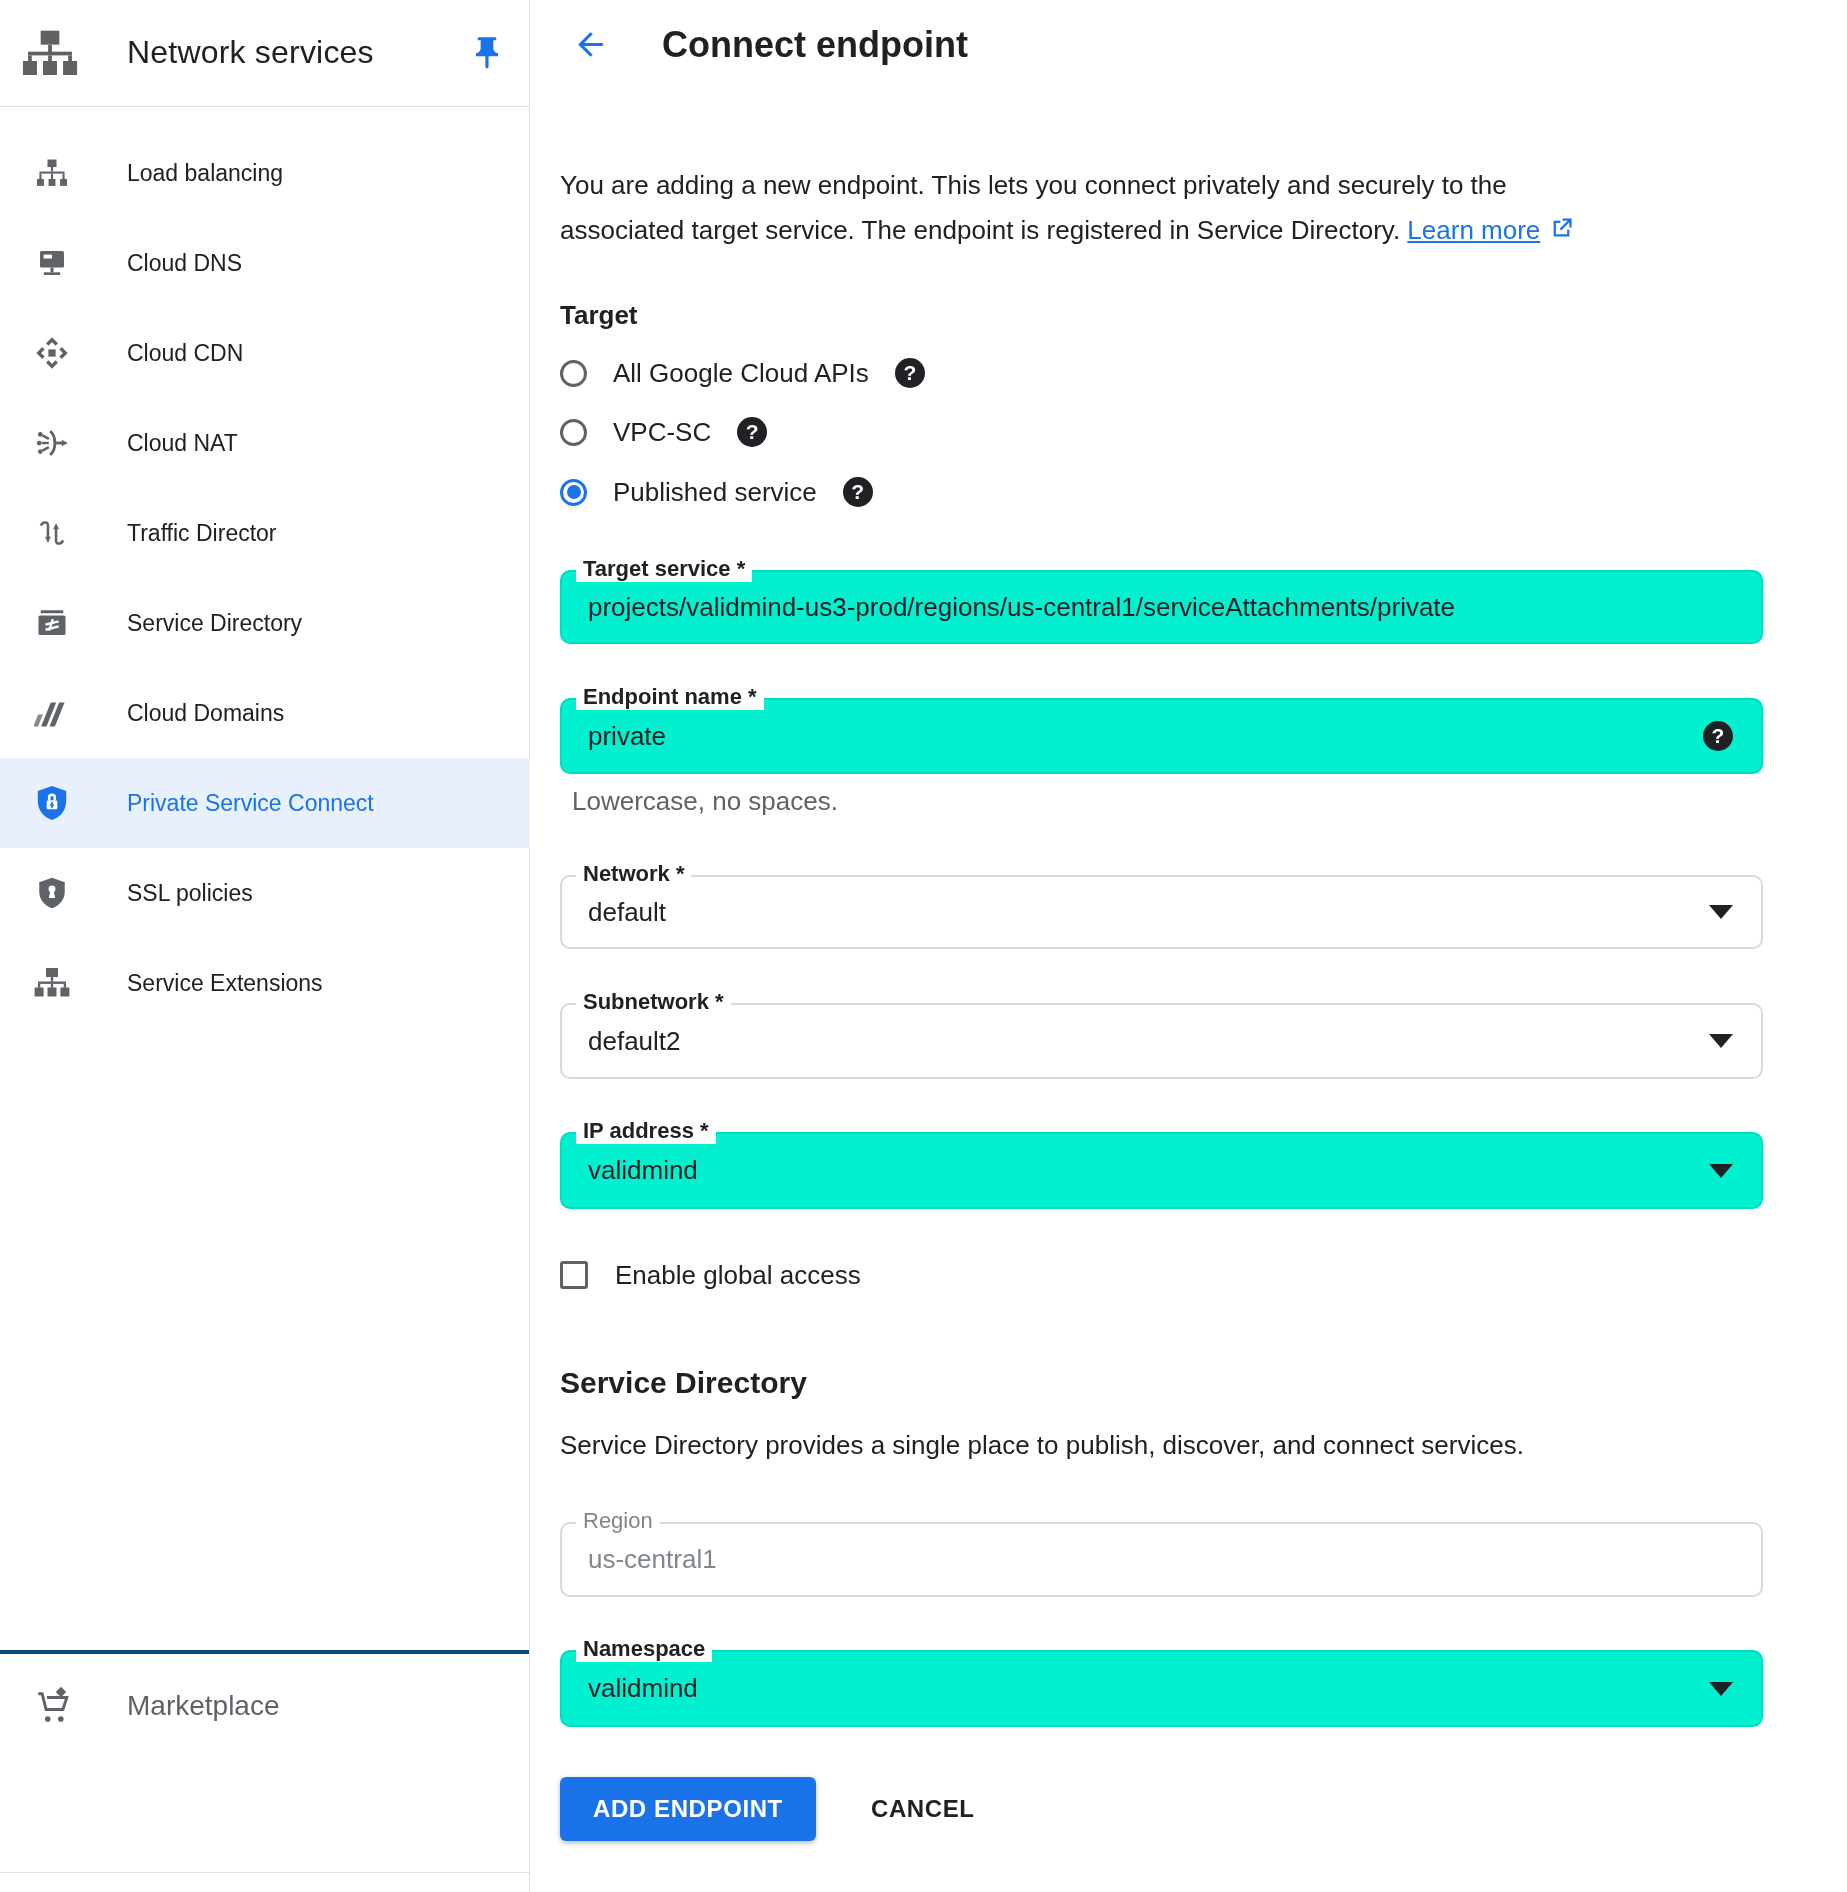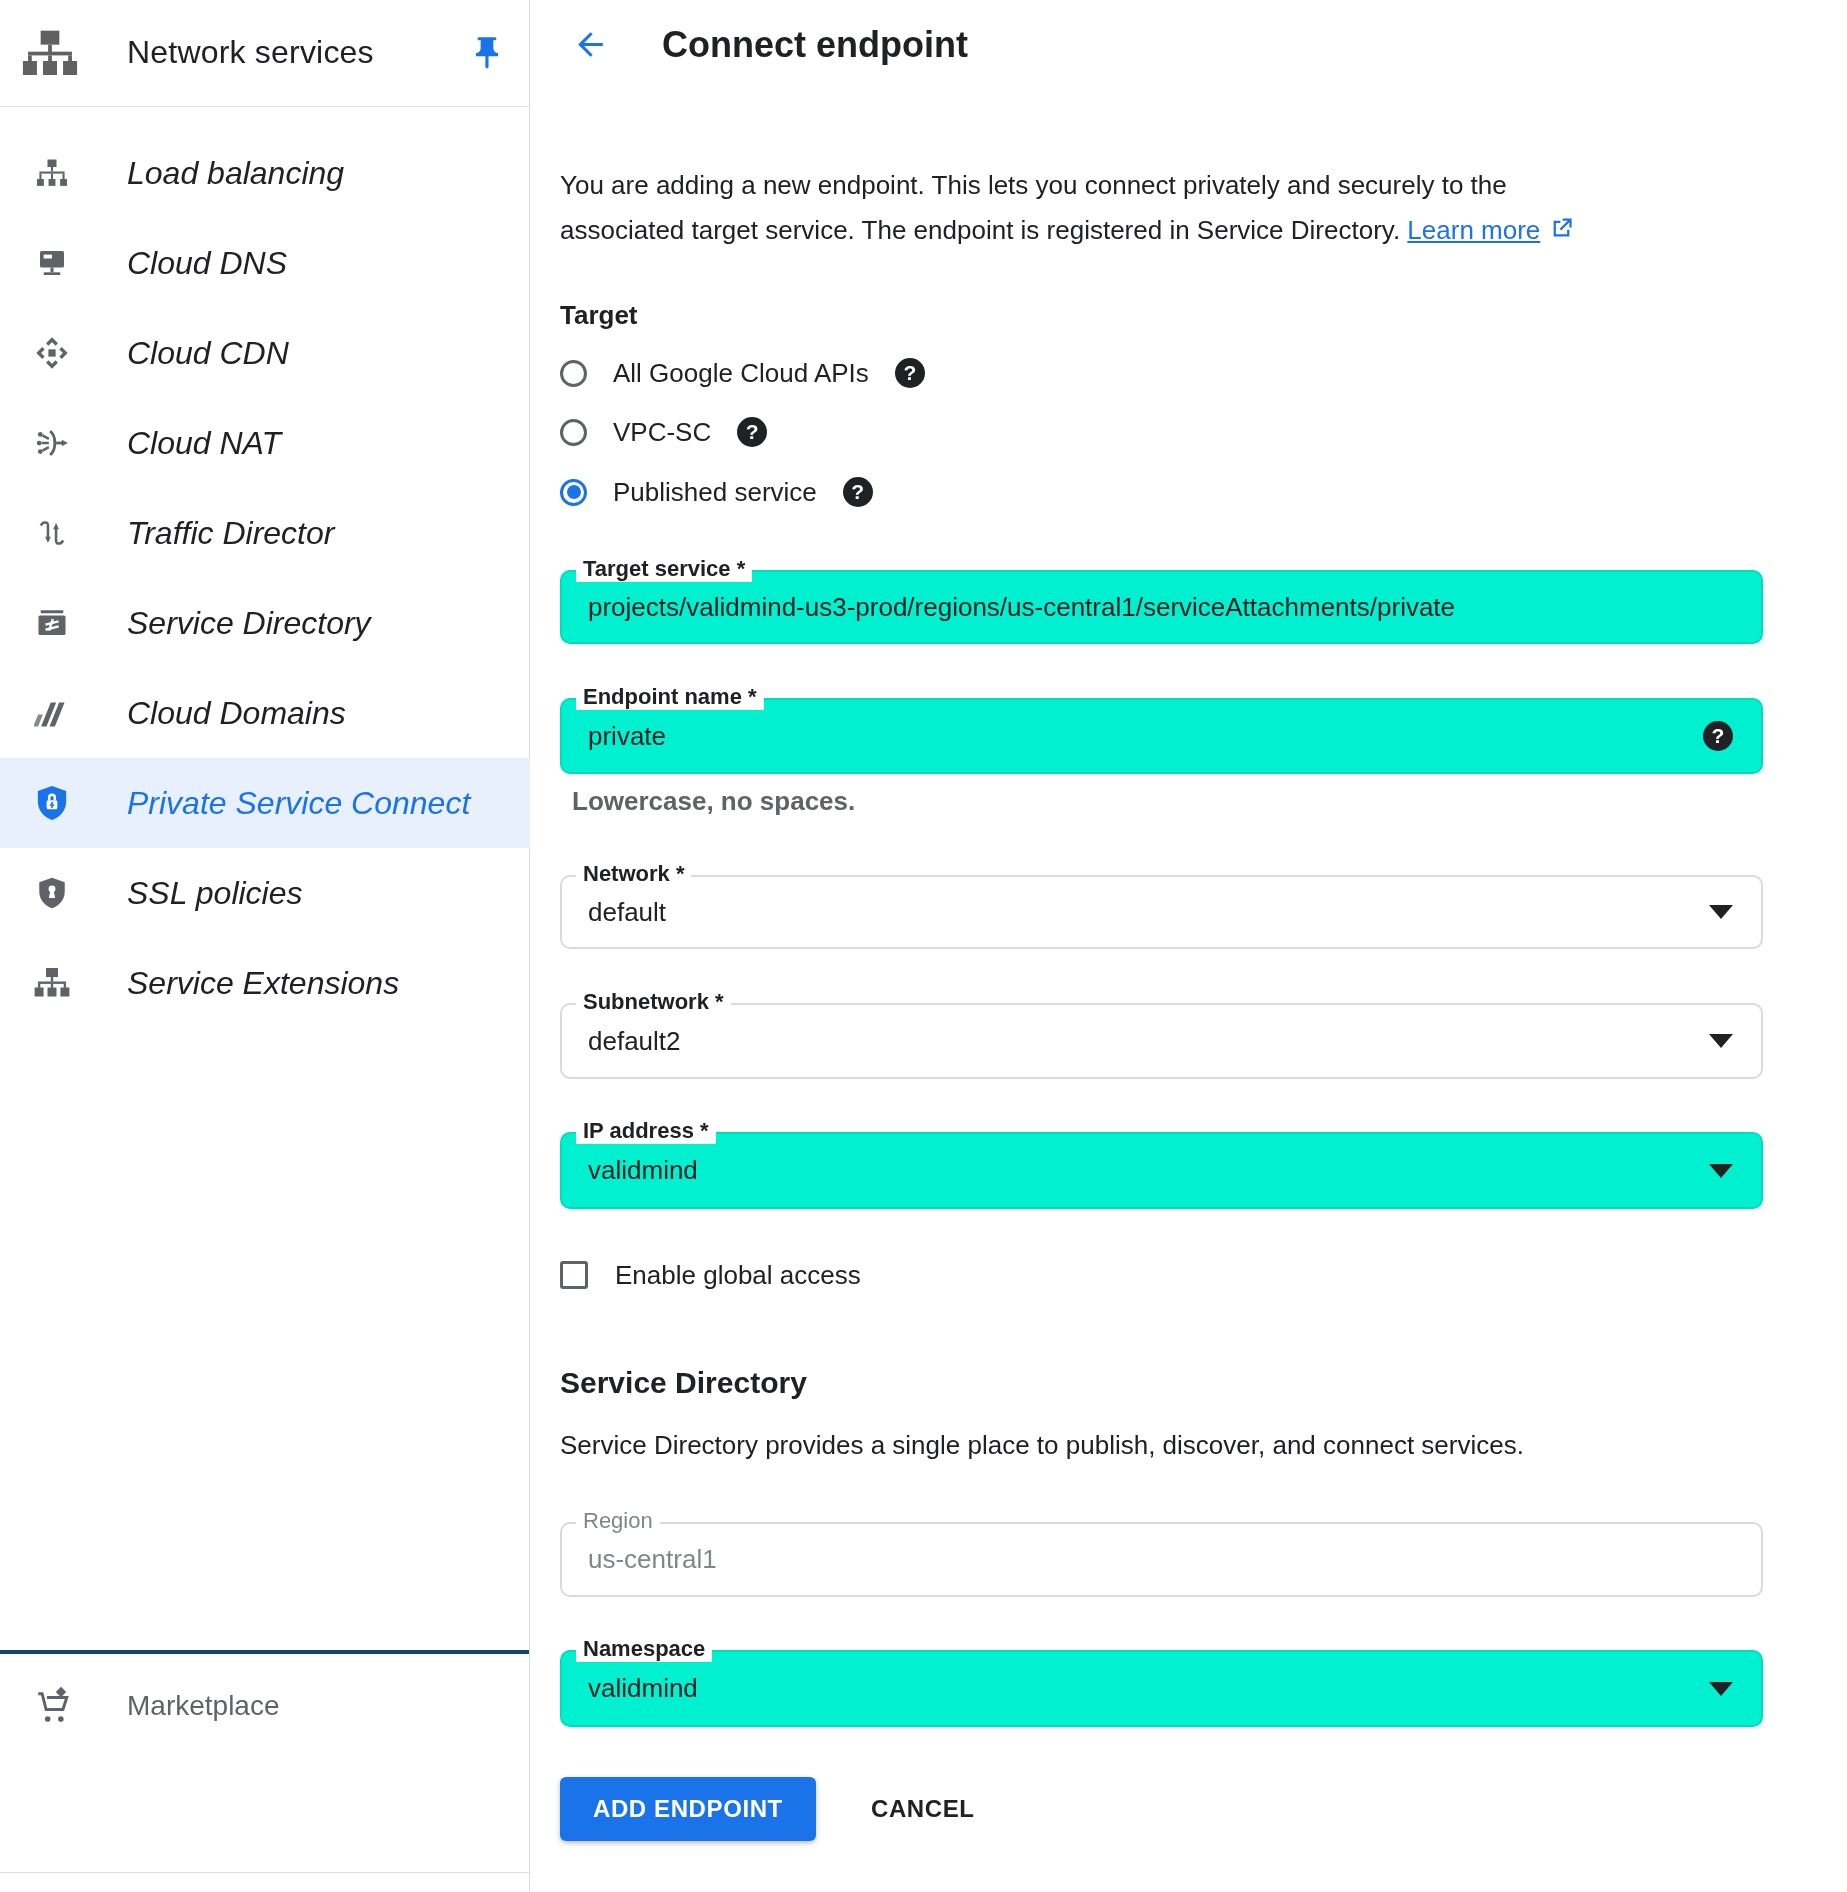--- a/index.html
+++ b/index.html
@@ -8,21 +8,21 @@
 
   
   .sidebar { position:absolute; left:0; top:0; width:530px; height:1892px; background:#fff; border-right:1px solid #dadce0; }
   .sb-header { position:absolute; left:0; top:0; width:530px; height:107px; border-bottom:1px solid #e0e0e0; }
   .sb-header .app-icon { position:absolute; left:22px; top:26px; }
   .sb-title { position:absolute; left:127px; top:34px; font-size:32px; font-weight:500; color:#202124; letter-spacing:0.2px; }
   .pin { position:absolute; left:468px; top:34px; cursor:pointer; }
   .nav { position:absolute; left:0; top:128px; width:530px; }
   .nav-item { position:relative; height:90px; display:flex; align-items:center; cursor:pointer; }
   .nav-item .ico { position:absolute; left:32px; width:40px; height:40px; display:flex; align-items:center; justify-content:center; }
-  .nav-item .lbl { position:absolute; left:127px; font-size:32px; color:#202124;font-style:italic; }
+  .nav-item .lbl { position:absolute; left:127px; font-size:23px; color:#202124; }
   .nav-item.active { background:#e8f0fe; }
   .nav-item.active .lbl { color:#1a73e8; }
   .sb-footer-item { position:absolute; left:0; width:529px; display:flex; align-items:center; cursor:pointer; border-top:4px solid #0c4a6e; }
   .sb-footer-item .ico { position:absolute; left:32px; width:44px; height:44px; display:flex; align-items:center; justify-content:center; }
   .sb-footer-item .lbl { position:absolute; left:127px; font-size:28px; color:#5f6368; }
   .sb-bottom-divider { position:absolute; left:0; top:1872px; width:529px; border-top:1px solid #e0e0e0; }
 
   
   .main { position:absolute; left:531px; top:0; width:1316px; height:1892px; }
   .back { position:absolute; left:41px; top:26px; cursor:pointer; }
@@ -273,21 +273,21 @@
     <div class="field teal" style="top:570px; height:74px;">
       <span class="flabel">Target service *</span>
       <span class="fvalue">projects/validmind-us3-prod/regions/us-central1/serviceAttachments/private</span>
     </div>
 
     <div class="field teal" style="top:698px; height:76px;">
       <span class="flabel">Endpoint name *</span>
       <span class="fvalue">private</span>
       <span class="help">?</span>
     </div>
-    <div class="hint" style="top:786px;font-weight:bold;">Lowercase, no spaces.</div>
+    <div class="hint" style="top:786px;">Lowercase, no spaces.</div>
 
     <div class="field outlined" style="top:875px; height:74px;">
       <span class="flabel">Network *</span>
       <span class="fvalue">default</span>
       <span class="caret"></span>
     </div>
 
     <div class="field outlined" style="top:1003px; height:76px;">
       <span class="flabel">Subnetwork *</span>
       <span class="fvalue">default2</span>

